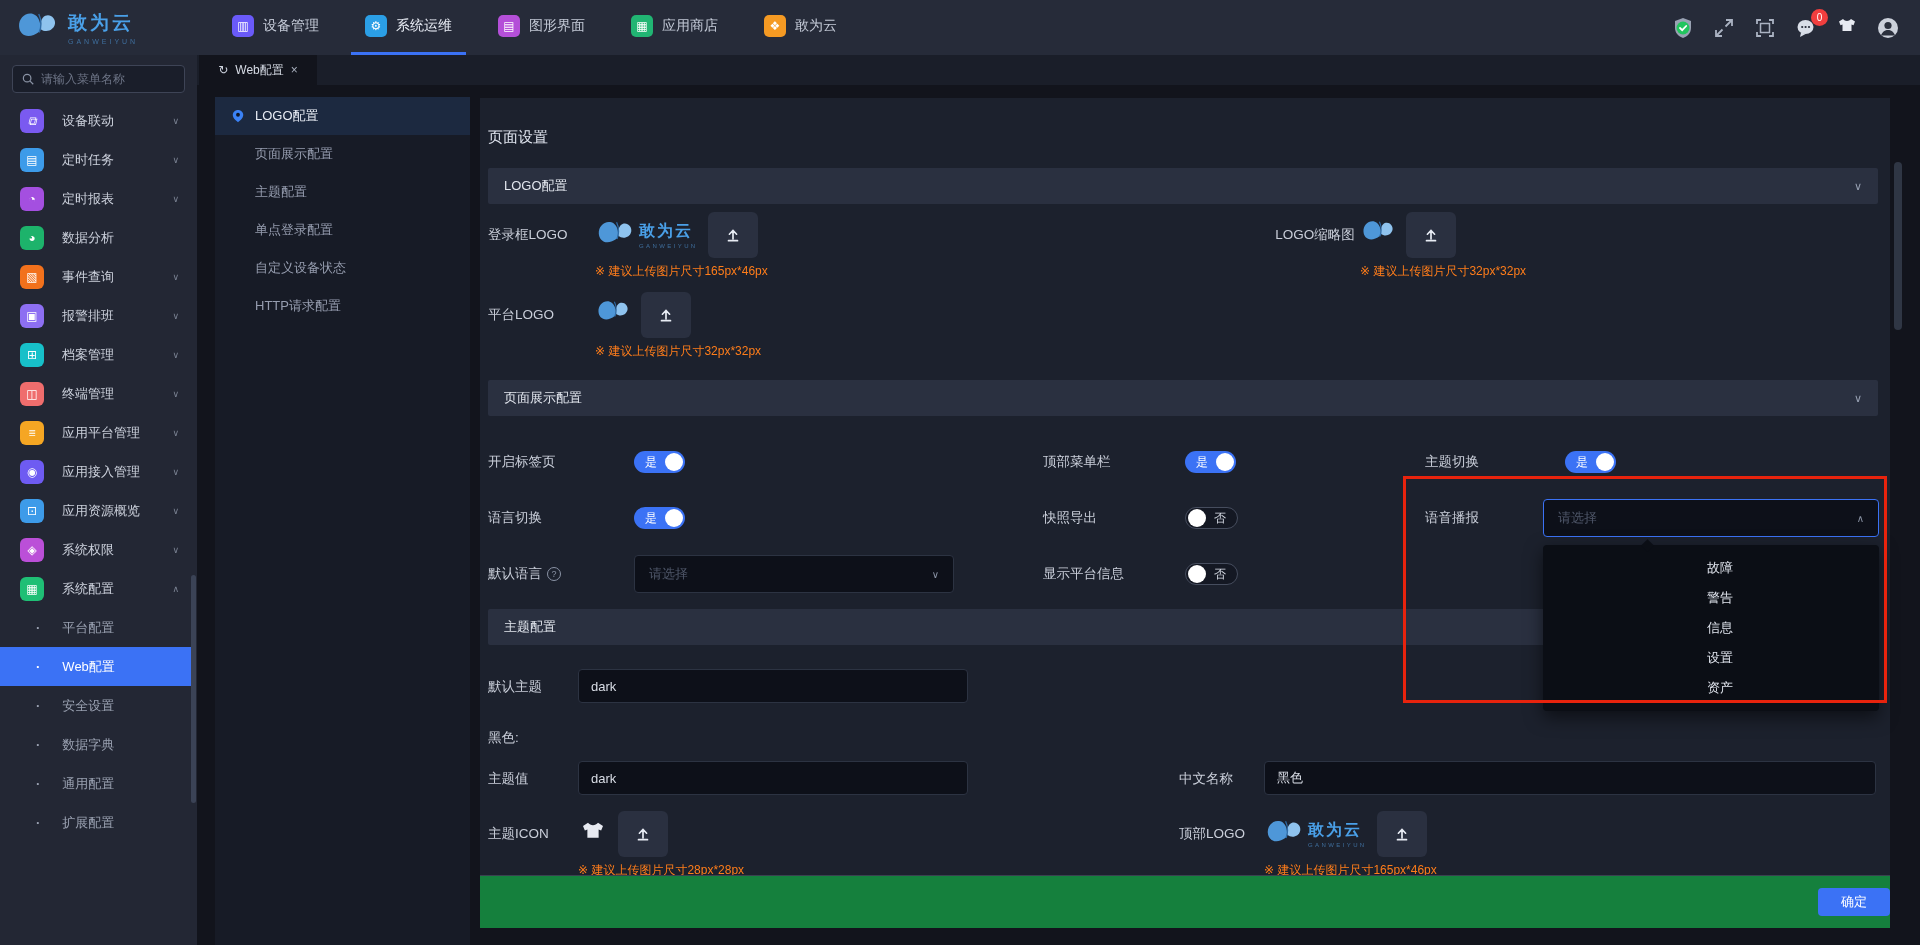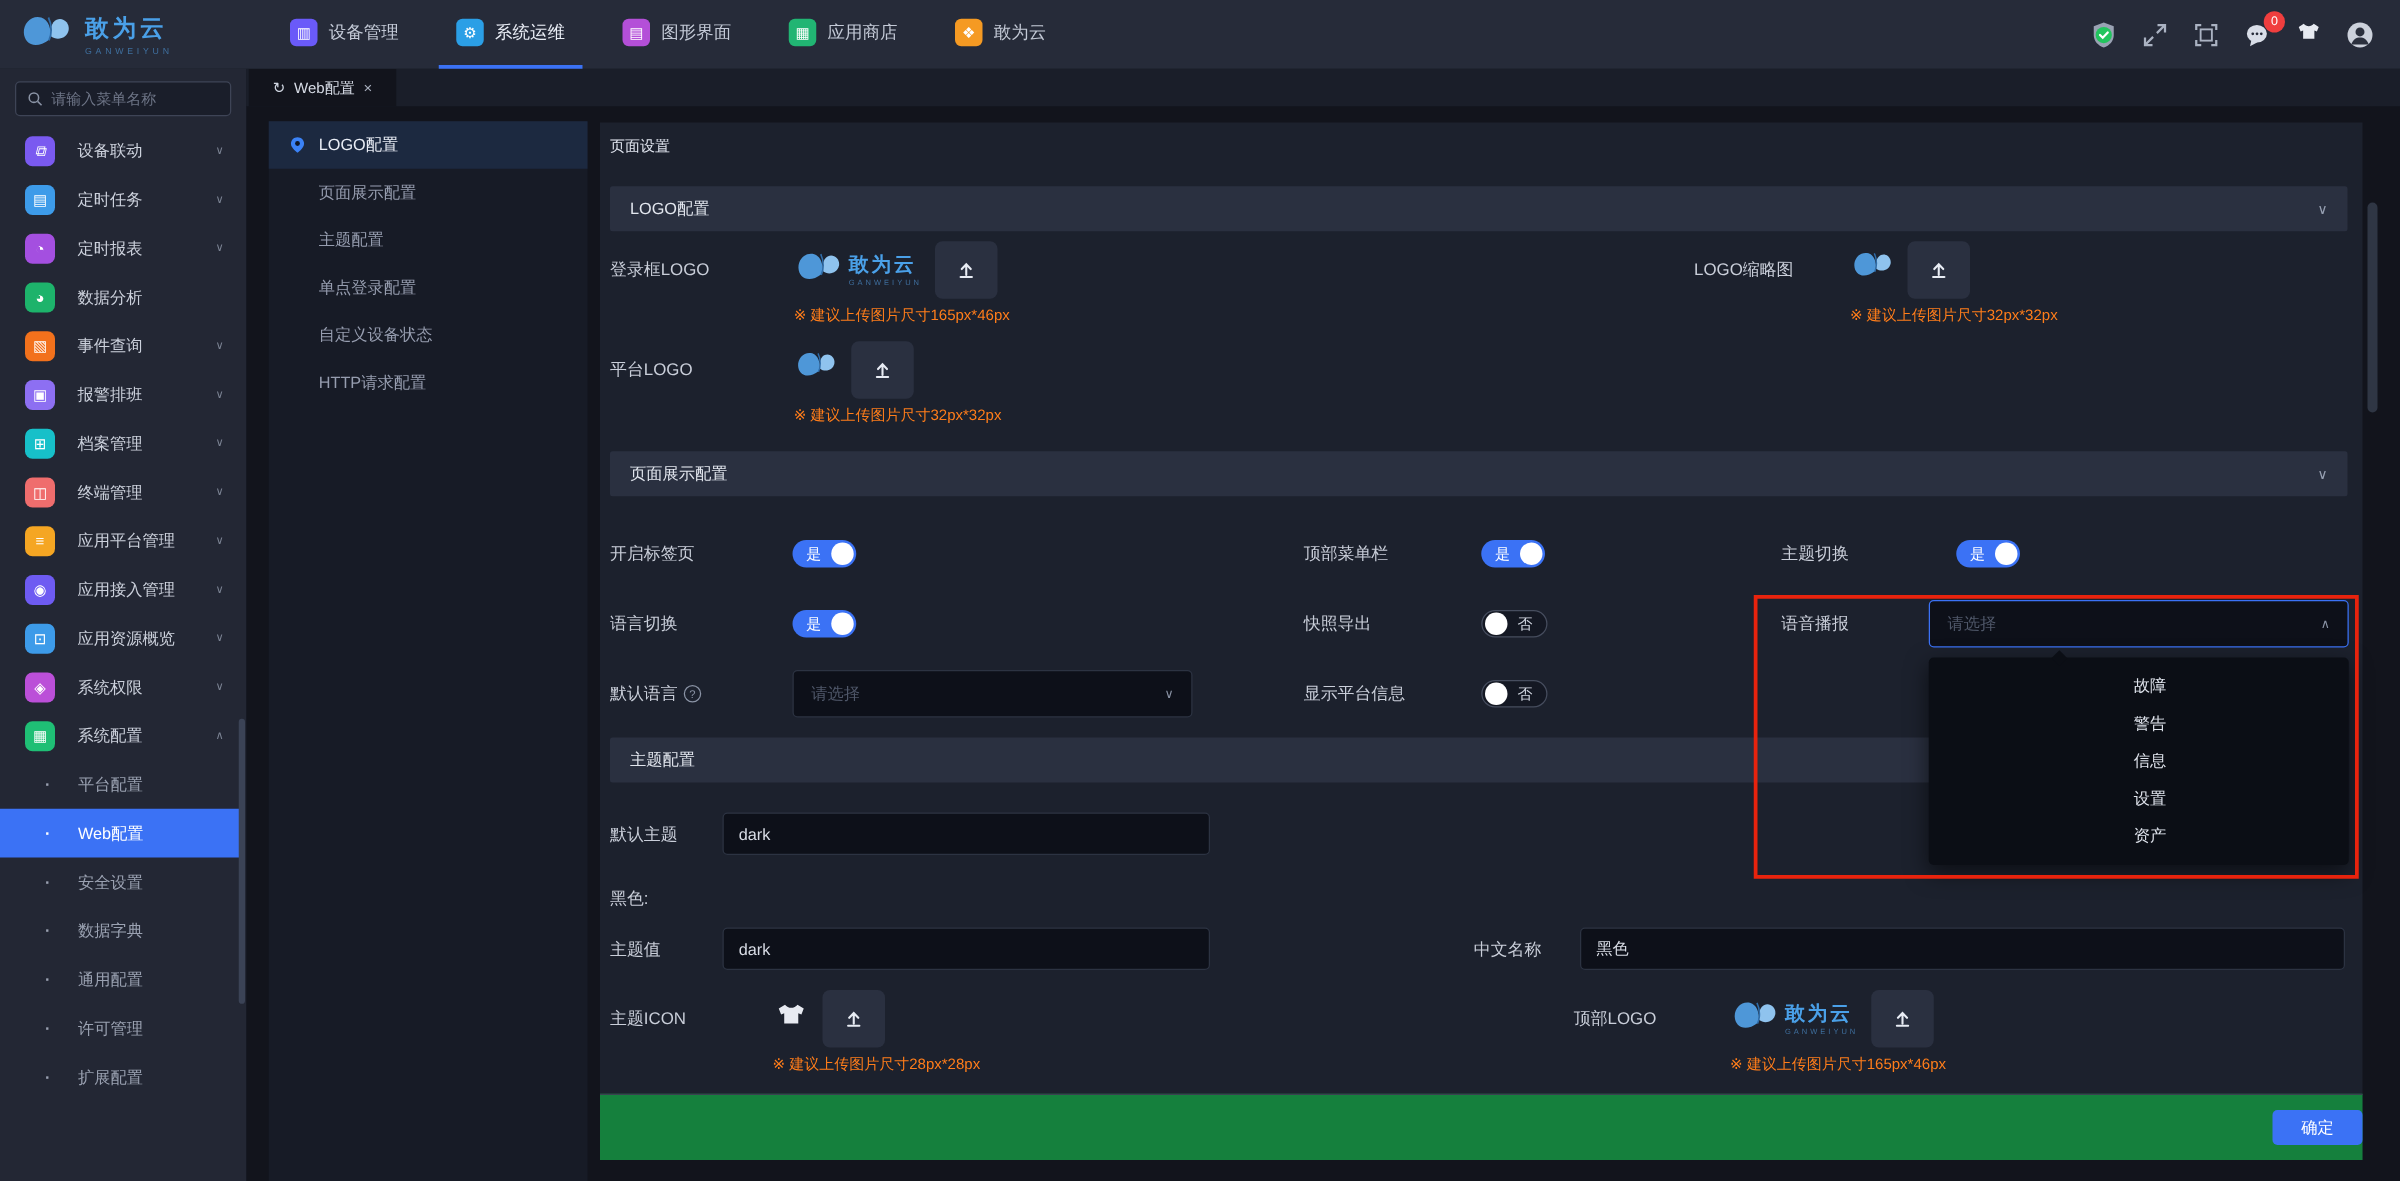--- a/index.html
+++ b/index.html
@@ -65,29 +65,29 @@
   .config-panel { position:absolute; left:215px; top:97px; width:255px; height:848px;
     background:#171b26; }
   .cfg-item { height:38px; display:flex; align-items:center; font-size:13px;
     color:#969daf; padding-left:40px; cursor:pointer; }
   .cfg-item.active { background:#1c2940; color:#e9edf5; padding-left:16px; gap:10px; }
   .cfg-item svg { width:14px; height:14px; }
 
   
   .main { position:absolute; left:480px; top:98px; width:1410px; height:830px;
     background:#1c212d; padding:0 12px 0 8px; overflow:visible; }
-  .page-title { margin-top:11px; font-size:12px; color:#e0e5ef; height:20px; }
+  .page-title { margin-top:30px; font-size:15px; color:#e0e5ef; height:20px; }
   .sec-h { margin-top:20px; height:36px; background:#2a3040; border-radius:2px;
     display:flex; align-items:center; padding:0 16px; font-size:13px; color:#e2e6ee;
     cursor:pointer; }
   .sec-h .chev { margin-left:auto; color:#97a0b2; font-size:11px; }
   .sec-h.mt7 { margin-top:7px; }
 
   .fl { font-size:13.5px; color:#c9ced9; padding-top:14px; }
-  .cols { display:flex; margin-top:8px;gap:40px; }
+  .cols { display:flex; margin-top:8px; }
   .cols-a .fl-l { width:107px; } .cols-a .ctrl-l { width:675px; }
   .cols-a .fl-r { width:90px;text-align:center; }
   .cols-b .fl-l { width:90px; } .cols-b .ctrl-l { width:601px; }
   .cols-b .fl-r { width:85px; }
   .ctl-top { display:flex; align-items:center; gap:10px; height:46px; }
   .hint { margin-top:5px; font-size:12px; color:#ff7d1a; }
   .upload { width:50px; height:46px; background:#2a3040; border:none; border-radius:6px;
     display:flex; align-items:center; justify-content:center; cursor:pointer; }
   .logo-full { display:flex; align-items:center; gap:4px; }
   .logo-full svg { width:40px; height:38px; }
@@ -404,23 +404,20 @@
       </div>
 
       <div class="side-sub">
         <span>数据字典</span>
       </div>
 
       <div class="side-sub">
         <span>通用配置</span>
       </div>
 
-      <div class="side-sub">
-        <span>许可管理</span>
-      </div>
 
       <div class="side-sub">
         <span>扩展配置</span>
       </div>
     </div>
 </aside>
 <div class="side-scrollbar"></div>
 
 <div class="tabbar">
   <div class="tab">

